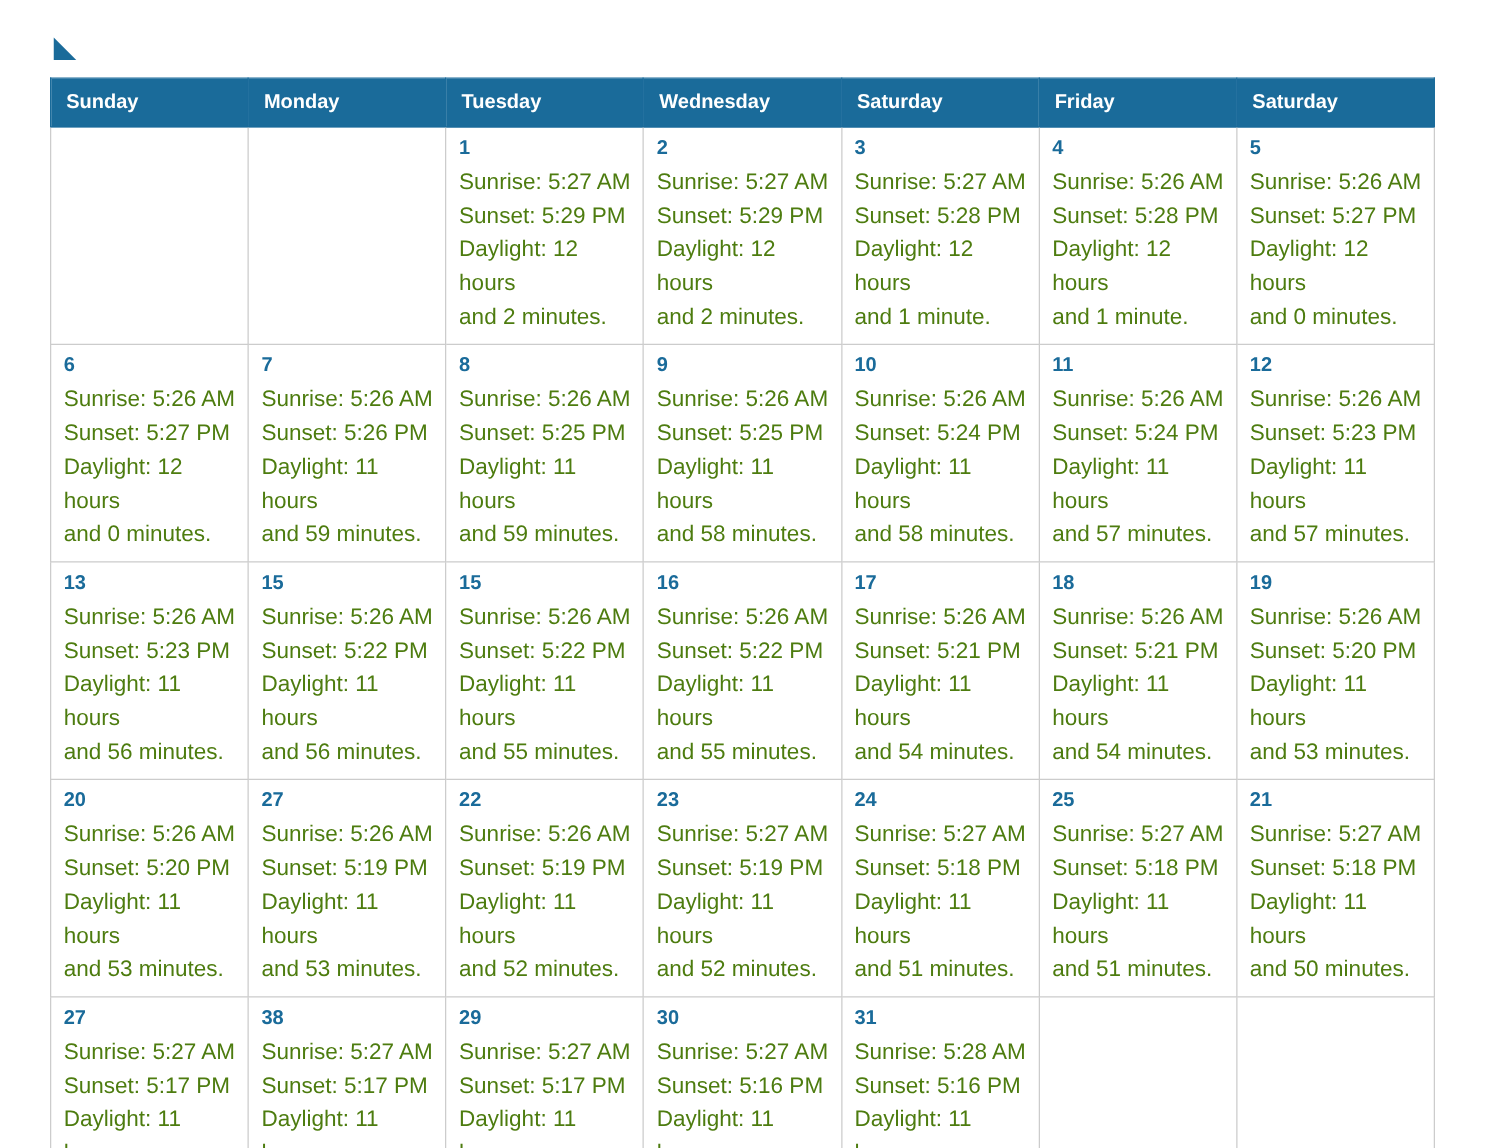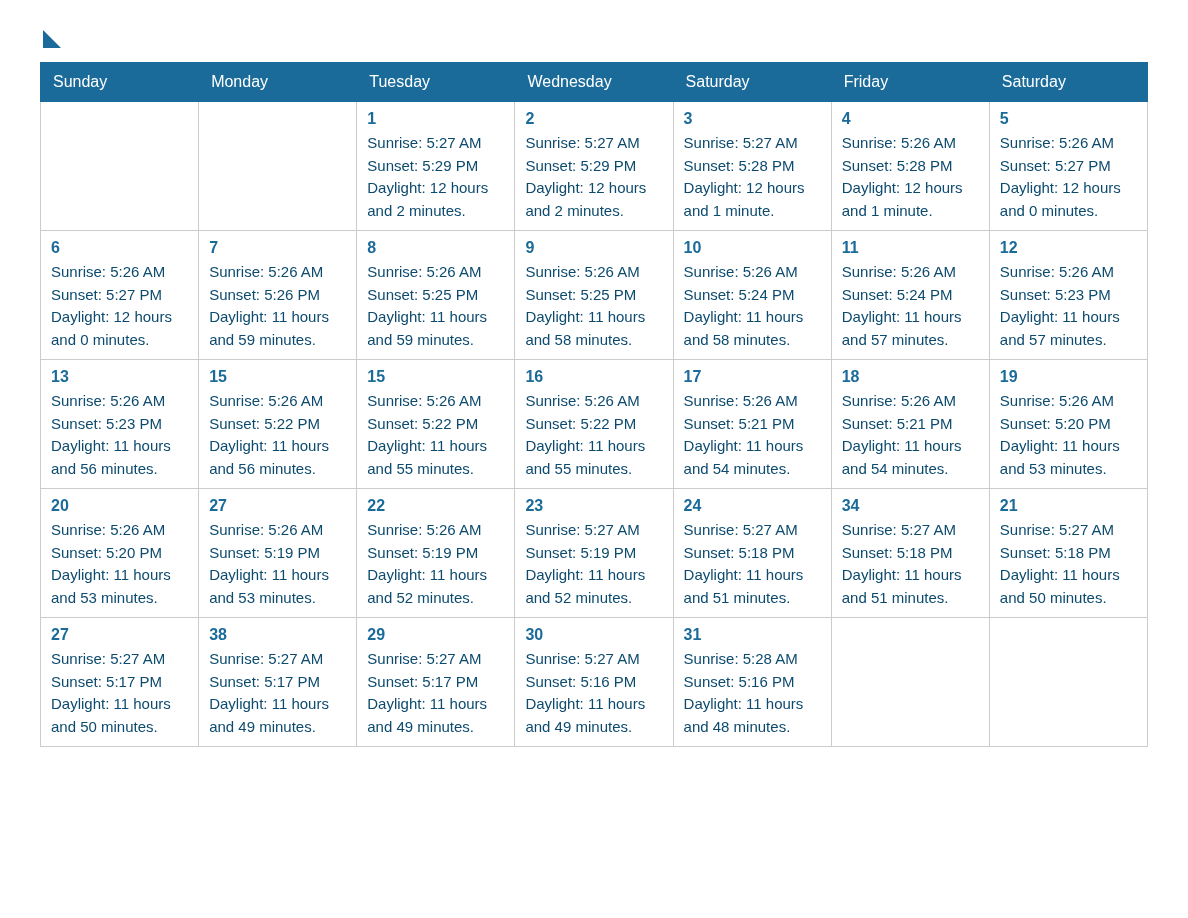--- a/index.html
+++ b/index.html
@@ -32,21 +32,21 @@
     }
     .calendar-table {
       width: 100%;
       border-collapse: collapse;
       border: 1px solid #1a6b9a;
     }
     .calendar-table th {
       background-color: #1a6b9a;
       color: #fff;
       font-size: 16px;
-      font-weight: normal;
+      font-weight: bold;
       padding: 10px 12px;
       text-align: left;
       border: 1px solid #1a6b9a;
     }
     .calendar-table td {
       vertical-align: top;
       padding: 8px 10px;
       border: 1px solid #ccc;
       font-size: 13px;
       color: #333;
@@ -55,22 +55,22 @@
       height: 110px;
     }
     .day-number {
       font-size: 16px;
       color: #1a6b9a;
       font-weight: bold;
       display: block;
       margin-bottom: 4px;
     }
     .day-info {
-      font-size: 15px;
-      color: #0c4a6e;
+      font-size: 18px;
+      color: #4d7c0f;
       line-height: 1.5;
     }
     .empty-cell {
       background: #fff;
     }
     .logo-wrapper {
       display: flex;
       flex-direction: column;
       align-items: flex-start;
     }
@@ -302,21 +302,21 @@
 and 52 minutes.</div>
         </td>
         <td>
           <span class="day-number">24</span>
           <div class="day-info" style="white-space: pre-line;">Sunrise: 5:27 AM
 Sunset: 5:18 PM
 Daylight: 11 hours
 and 51 minutes.</div>
         </td>
         <td>
-          <span class="day-number">34</span>
+          <span class="day-number">25</span>
           <div class="day-info" style="white-space: pre-line;">Sunrise: 5:27 AM
 Sunset: 5:18 PM
 Daylight: 11 hours
 and 51 minutes.</div>
         </td>
         <td>
           <span class="day-number">21</span>
           <div class="day-info" style="white-space: pre-line;">Sunrise: 5:27 AM
 Sunset: 5:18 PM
 Daylight: 11 hours

